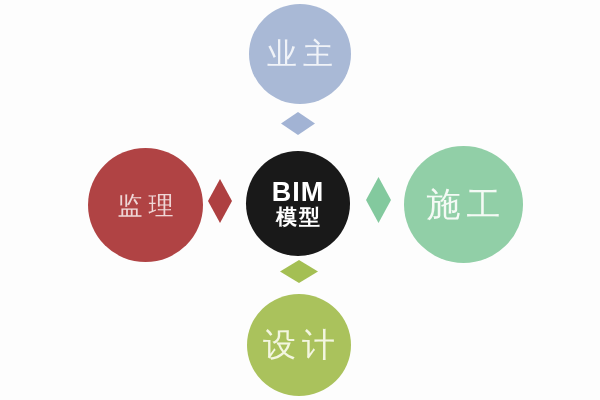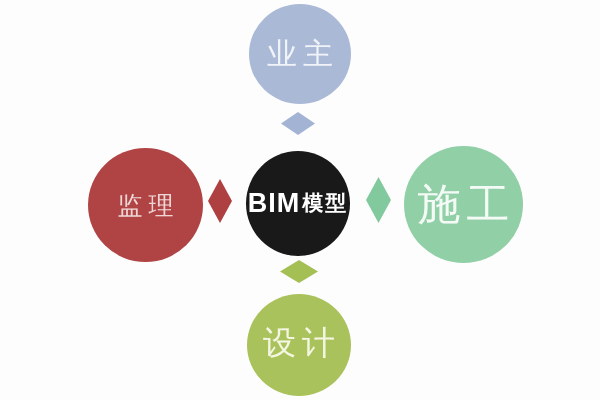--- a/index.html
+++ b/index.html
@@ -41,21 +41,21 @@
     left: 88px; top: 148px;
     width: 115px; height: 114px;
     background: #b04344;
   }
   .node-supervision .node-label { color: #efd6d6; font-size: 25px; }
   
   .node-center {
     left: 246px; top: 151px;
     width: 104px; height: 105px;
     background: #191919;
-    flex-direction: row;
+    flex-direction: column;
   }
   .center-line1 {
     color: #ffffff;
     font-family: "Liberation Sans", "DejaVu Sans", sans-serif;
     font-weight: 700;
     font-size: 27px;
     line-height: 1.0;
     letter-spacing: 1px;
   }
   .center-line2 {
@@ -65,28 +65,28 @@
     line-height: 1.05;
     letter-spacing: 2px;
     padding-left: 2px;
   }
   
   .node-construction {
     left: 404px; top: 146px;
     width: 119px; height: 117px;
     background: #91cfa7;
   }
-  .node-construction .node-label { color: #f4faf5; font-size: 43px; text-align: center; }
+  .node-construction .node-label { color: #f4faf5; font-size: 34px; text-align: center; }
   
   .node-design {
     left: 247px; top: 294px;
     width: 104px; height: 102px;
     background: #aac25c;
   }
-  .node-design .node-label { color: #f3f6e0; font-size: 33px; font-family: Liberation Mono, monospace; }
+  .node-design .node-label { color: #f3f6e0; font-size: 33px; }
 
   
   .diamond {
     position: absolute;
     clip-path: polygon(50% 0, 100% 50%, 50% 100%, 0 50%);
   }
   .diamond-top    { left: 281px; top: 112px; width: 34px; height: 23px; background: #a2b3d4; }
   .diamond-left   { left: 208px; top: 179px; width: 24px; height: 44px; background: #ae4041; }
   .diamond-right  { left: 366px; top: 177px; width: 25px; height: 46px; background: #83c99e; }
   .diamond-bottom { left: 280px; top: 260px; width: 38px; height: 23px; background: #a4bf53; }

